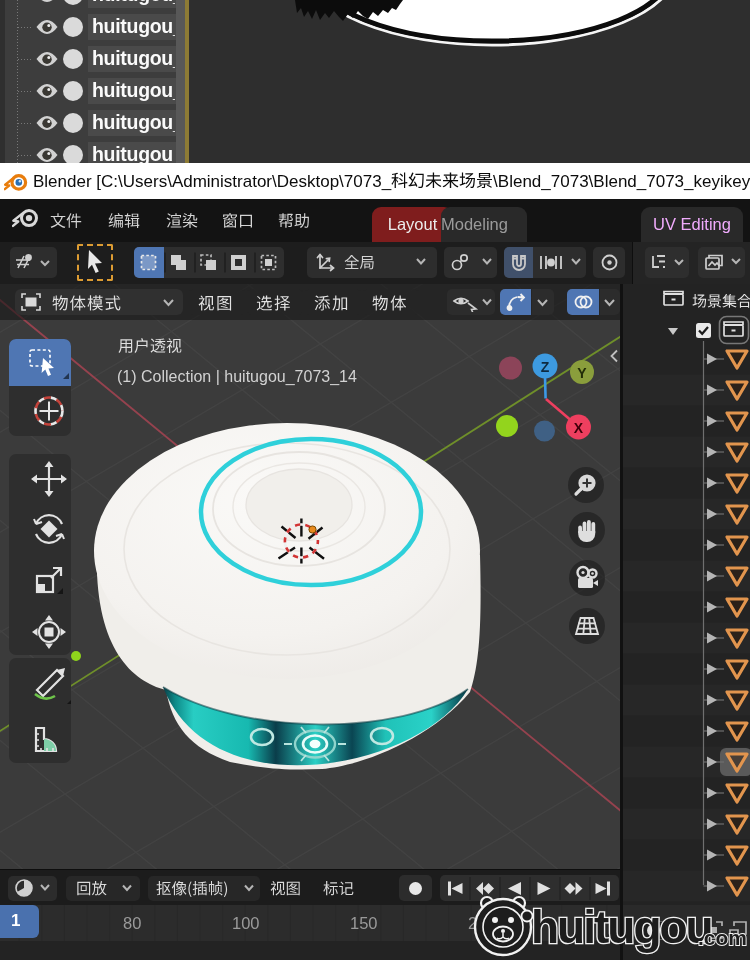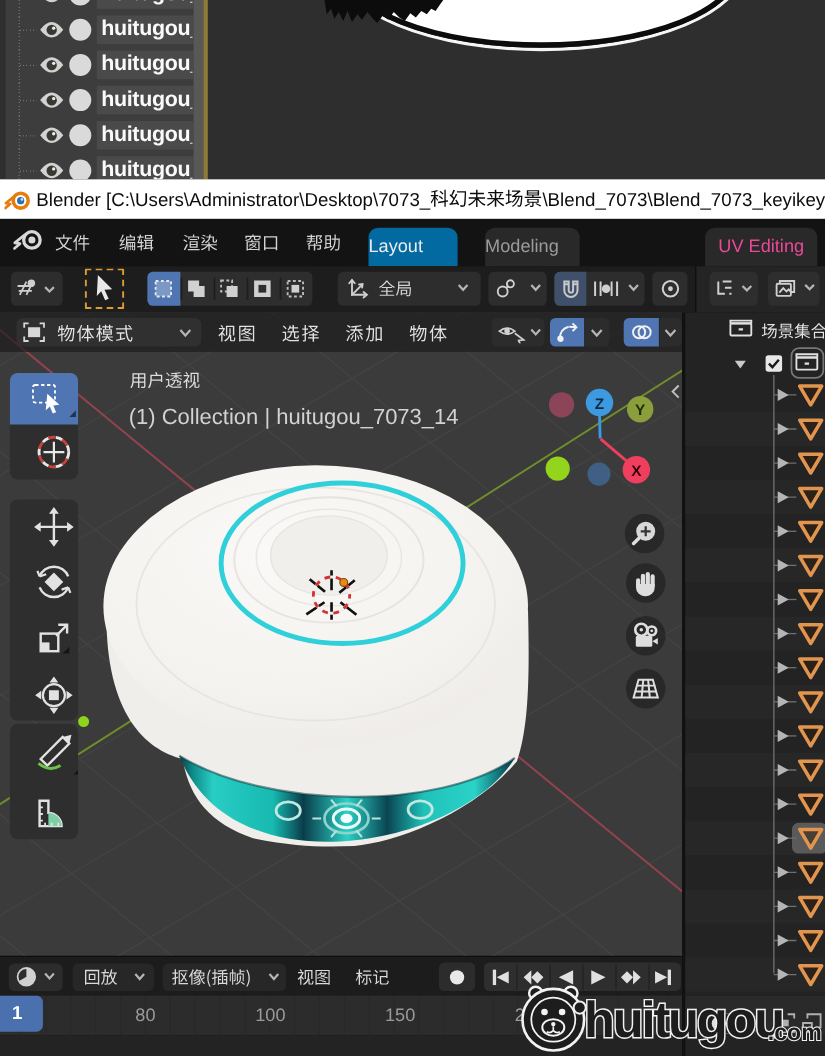--- a/index.html
+++ b/index.html
@@ -98,23 +98,23 @@
       </svg>
       <svg style="position:absolute;left:166px;top:10.4px;overflow:visible" width="32" height="24">
         <path transform="translate(0,17.6)" d="M1.4 -12.5C2.4 -12.0 3.5 -11.2 4.1 -10.6L4.8 -11.5C4.3 -12.1 3.1 -12.8 2.1 -13.3ZM0.6 -8.1C1.6 -7.6 2.8 -6.8 3.4 -6.3L4.1 -7.3C3.5 -7.8 2.3 -8.5 1.3 -9.0ZM1.1 0.3 2.1 1.0C3.0 -0.4 4.0 -2.5 4.8 -4.2L3.8 -4.9C3.0 -3.1 1.9 -0.9 1.1 0.3ZM6.6 -9.4V-8.4H13.4V-9.4ZM4.7 -0.2V0.9H15.4V-0.2ZM7.5 -3.9H12.5V-2.4H7.5ZM7.5 -6.3H12.5V-4.8H7.5ZM6.4 -7.2V-1.4H13.7V-7.2ZM9.4 -13.4V-11.7H5.1V-9.0H6.2V-10.7H13.9V-9.0H15.0V-11.7H10.6V-13.4Z M16.7 -10.2C17.6 -9.9 18.8 -9.4 19.4 -9.1L20.0 -10.0C19.3 -10.3 18.1 -10.8 17.2 -11.0ZM17.8 -12.5C18.7 -12.2 19.9 -11.7 20.5 -11.3L21.1 -12.2C20.4 -12.6 19.2 -13.1 18.3 -13.3ZM17.1 -6.1 18.0 -5.3C18.9 -6.2 19.9 -7.3 20.7 -8.3L20.0 -9.0C19.0 -8.0 17.9 -6.8 17.1 -6.1ZM23.4 -6.4V-4.6H16.9V-3.6H22.3C20.9 -2.0 18.7 -0.6 16.6 0.0C16.8 0.3 17.2 0.7 17.4 1.0C19.6 0.2 21.9 -1.4 23.4 -3.2V1.3H24.6V-3.2C26.1 -1.4 28.4 0.1 30.6 0.9C30.8 0.6 31.2 0.1 31.4 -0.1C29.2 -0.7 27.0 -2.0 25.6 -3.6H31.1V-4.6H24.6V-6.4ZM24.2 -13.4C24.2 -12.8 24.2 -12.2 24.1 -11.7H21.5V-10.6H24.0C23.5 -8.5 22.4 -7.2 20.3 -6.4C20.6 -6.2 21.0 -5.7 21.1 -5.5C23.4 -6.5 24.6 -8.1 25.2 -10.6H27.3V-7.7C27.3 -6.8 27.4 -6.5 27.7 -6.3C28.0 -6.1 28.4 -6.0 28.7 -6.0C28.9 -6.0 29.4 -6.0 29.7 -6.0C30.0 -6.0 30.3 -6.0 30.6 -6.1C30.8 -6.2 31.0 -6.4 31.1 -6.7C31.2 -7.0 31.2 -7.8 31.3 -8.5C30.9 -8.6 30.5 -8.9 30.3 -9.1C30.2 -8.3 30.2 -7.7 30.2 -7.5C30.1 -7.2 30.0 -7.1 30.0 -7.1C29.9 -7.0 29.7 -7.0 29.5 -7.0C29.4 -7.0 29.1 -7.0 28.9 -7.0C28.8 -7.0 28.7 -7.0 28.6 -7.1C28.5 -7.1 28.5 -7.3 28.5 -7.6V-11.7H25.3C25.4 -12.2 25.4 -12.8 25.5 -13.5Z" fill="#d4d4d4"></path>
       </svg>
       <svg style="position:absolute;left:222px;top:10.4px;overflow:visible" width="32" height="24">
         <path transform="translate(0,17.6)" d="M6.8 -8.8C6.7 -8.4 6.4 -7.7 6.0 -7.2H2.1V1.2H3.3V0.6H12.8V1.2H14.0V-7.2H7.3C7.6 -7.6 7.9 -8.1 8.1 -8.6ZM3.3 -0.3V-6.3H12.8V-0.3ZM4.3 -4.5 5.6 -4.0C5.1 -3.6 4.5 -3.2 3.8 -2.9C4.0 -2.8 4.3 -2.5 4.4 -2.3C5.2 -2.7 5.8 -3.1 6.4 -3.6C7.0 -3.2 7.6 -2.9 8.2 -2.6C7.1 -1.9 5.9 -1.3 4.6 -1.1C4.8 -0.9 5.1 -0.5 5.2 -0.3C6.5 -0.7 7.9 -1.3 9.0 -2.2C9.8 -1.7 10.4 -1.3 10.9 -0.9L11.5 -1.6C11.1 -1.9 10.4 -2.3 9.7 -2.7C10.4 -3.4 11.0 -4.1 11.3 -4.9L10.7 -5.3L10.6 -5.2H8.2L8.6 -5.8L7.7 -5.9C7.3 -5.5 6.9 -5.0 6.3 -4.5C5.8 -4.7 5.3 -4.9 4.9 -5.1ZM10.1 -4.5C9.8 -4.0 9.4 -3.6 8.9 -3.2C8.3 -3.5 7.7 -3.8 7.1 -4.1L7.6 -4.5ZM1.1 -12.2V-9.7H2.3V-11.2H5.5C5.1 -9.8 4.0 -8.9 0.9 -8.5C1.1 -8.3 1.4 -7.8 1.5 -7.5C5.0 -8.1 6.3 -9.2 6.8 -11.2H8.8V-9.5C8.8 -8.5 9.2 -8.2 10.5 -8.2C10.8 -8.2 12.4 -8.2 12.7 -8.2C13.6 -8.2 14.0 -8.5 14.1 -9.8H15.0V-12.2H8.6V-13.5H7.4V-12.2ZM13.8 -10.0C13.6 -10.1 13.3 -10.2 13.1 -10.3C13.1 -9.3 13.0 -9.2 12.5 -9.2C12.2 -9.2 10.9 -9.2 10.7 -9.2C10.1 -9.2 10.0 -9.2 10.0 -9.5V-11.2H13.8Z M18.0 -11.8V0.9H19.3V-0.5H28.7V0.8H30.0V-11.8ZM19.3 -1.7V-10.6H28.7V-1.7Z" fill="#d4d4d4"></path>
       </svg>
       <svg style="position:absolute;left:278px;top:10.4px;overflow:visible" width="32" height="24">
         <path transform="translate(0,17.6)" d="M4.4 -13.4V-12.2H1.1V-11.2H4.4V-10.0H1.4V-9.1H4.4V-8.7C4.4 -8.4 4.4 -8.2 4.3 -7.8H0.8V-6.9H3.8C3.3 -6.1 2.5 -5.4 1.1 -5.0C1.4 -4.8 1.8 -4.4 2.0 -4.1C3.7 -4.8 4.7 -5.9 5.2 -6.9H8.6V-7.8H5.5C5.6 -8.2 5.6 -8.4 5.6 -8.7V-9.1H8.2V-10.0H5.6V-11.2H8.5V-12.2H5.6V-13.4ZM9.3 -12.8V-4.8H10.5V-11.7H13.2C12.8 -11.0 12.3 -10.2 11.7 -9.5C13.2 -8.8 13.7 -8.0 13.7 -7.5C13.7 -7.1 13.6 -6.9 13.3 -6.8C13.1 -6.7 12.8 -6.7 12.6 -6.6C12.1 -6.6 11.6 -6.6 10.9 -6.7C11.1 -6.4 11.2 -6.0 11.3 -5.7C11.9 -5.6 12.6 -5.6 13.1 -5.7C13.4 -5.7 13.8 -5.8 14.1 -5.9C14.6 -6.2 14.9 -6.7 14.9 -7.4C14.9 -8.1 14.4 -8.9 13.0 -9.7C13.7 -10.5 14.4 -11.5 15.0 -12.3L14.2 -12.8L14.0 -12.8ZM2.4 -4.2V0.4H3.6V-3.1H7.3V1.2H8.6V-3.1H12.6V-0.9C12.6 -0.7 12.6 -0.7 12.3 -0.6C12.0 -0.6 11.1 -0.6 10.1 -0.7C10.2 -0.4 10.4 0.1 10.5 0.4C11.8 0.4 12.7 0.4 13.2 0.2C13.7 0.0 13.9 -0.3 13.9 -0.9V-4.2H8.6V-5.5H7.3V-4.2Z M26.1 -13.4C26.1 -12.2 26.1 -11.0 26.1 -9.8H23.5V-8.7H26.0C25.8 -4.8 25.0 -1.5 21.9 0.4C22.2 0.6 22.6 1.0 22.8 1.3C26.1 -0.8 27.0 -4.5 27.2 -8.7H29.7C29.6 -2.8 29.4 -0.7 29.0 -0.2C28.8 0.0 28.7 0.1 28.4 0.1C28.0 0.1 27.2 0.0 26.3 -0.0C26.5 0.3 26.6 0.8 26.7 1.1C27.5 1.2 28.4 1.2 28.9 1.2C29.4 1.1 29.7 1.0 30.0 0.5C30.5 -0.2 30.7 -2.4 30.9 -9.2C30.9 -9.4 30.9 -9.8 30.9 -9.8H27.2C27.3 -11.0 27.3 -12.2 27.3 -13.4ZM16.5 -1.5 16.8 -0.3C18.7 -0.7 21.4 -1.4 23.9 -2.0L23.8 -3.0L22.9 -2.8V-12.7H17.7V-1.7ZM18.8 -2.0V-4.7H21.8V-2.6ZM18.8 -8.1H21.8V-5.8H18.8ZM18.8 -9.2V-11.6H21.8V-9.2Z" fill="#d4d4d4"></path>
       </svg>
-      <div class="abs" style="left:335px;top:8px;width:81px;height:35px;background:#0369a1;color:#ececec;font-size:16.5px;border-radius:9px 9px 0 0;text-align:left;line-height:34px">Layout</div>
+      <div class="abs" style="left:372px;top:8px;width:81px;height:35px;background:#7f1d1d;color:#ececec;font-size:16.5px;border-radius:9px 9px 0 0;text-align:center;line-height:34px">Layout</div>
       <div class="abs" style="left:441px;top:8px;width:86px;height:35px;background:#292929;color:#9b9b9b;font-size:16.5px;border-radius:9px 9px 0 0;text-align:left;line-height:34px">Modeling</div>
-      <div class="abs" style="left:641px;top:8px;width:102px;height:35px;background:#292929;color:#ec4899;font-size:16.5px;border-radius:9px 9px 0 0;text-align:center;line-height:34px">UV Editing</div>
+      <div class="abs" style="left:641px;top:8px;width:102px;height:35px;background:#292929;color:#f0abfc;font-size:16.5px;border-radius:9px 9px 0 0;text-align:center;line-height:34px">UV Editing</div>
     </div>
     <div class="abs" style="left:0;top:242px;width:750px;height:42px;background:#1d1d1d;overflow:hidden">
       <div class="abs" style="left:633px;top:0;width:117px;height:42px;background:#242424"></div>
       <div class="abs" style="left:632px;top:0;width:1px;height:42px;background:#0e0e0e"></div>
       <div class="abs" style="left:10px;top:5px;width:47px;height:31px;background:#2d2d2d;border-radius:5px"></div>
 <svg class="abs" style="left:14px;top:9px" width="40" height="24" viewBox="0 0 40 24">
 <g stroke="#cfcfcf" stroke-width="1.6" fill="none">
 <path d="M4 17 L10 5 M10 17 L16 5 M2 9 L16 9 M3 13.5 L15 13.5"></path>
 <circle cx="14.5" cy="6.5" r="3.4" fill="#cfcfcf" stroke="none"></circle>
 </g>
@@ -305,21 +305,21 @@
 </g>
 <g fill="none" stroke-width="2.6">
 <circle cx="301.4" cy="541" r="16.5" stroke="#f0f0f0"></circle>
 <circle cx="301.4" cy="541" r="16.5" stroke="#d23434" stroke-dasharray="5.2 5.2" stroke-dashoffset="2"></circle>
 </g>
 <circle cx="312.5" cy="529.5" r="3.6" fill="#e8891c" stroke="#7a4a00" stroke-width="1"></circle>
 </svg>
       <svg style="position:absolute;left:118px;top:50.4px;overflow:visible" width="64" height="24">
         <path transform="translate(0,17.6)" d="M2.4 -12.3V-6.5C2.4 -4.3 2.3 -1.4 0.5 0.6C0.8 0.7 1.3 1.1 1.4 1.4C2.7 0.0 3.2 -1.8 3.5 -3.6H7.5V1.1H8.7V-3.6H13.0V-0.4C13.0 -0.1 12.9 0.0 12.6 0.0C12.3 0.1 11.2 0.1 10.1 0.0C10.2 0.4 10.4 0.9 10.5 1.2C12.0 1.2 12.9 1.2 13.5 1.0C14.0 0.8 14.2 0.4 14.2 -0.4V-12.3ZM3.6 -11.2H7.5V-8.6H3.6ZM13.0 -11.2V-8.6H8.7V-11.2ZM3.6 -7.5H7.5V-4.8H3.6C3.6 -5.4 3.6 -6.0 3.6 -6.5ZM13.0 -7.5V-4.8H8.7V-7.5Z M20.0 -9.8H28.3V-6.6H19.9L20.0 -7.5ZM23.1 -13.2C23.4 -12.5 23.7 -11.6 23.9 -11.0H18.7V-7.5C18.7 -5.1 18.5 -1.7 16.5 0.7C16.8 0.8 17.4 1.2 17.6 1.4C19.2 -0.5 19.7 -3.2 19.9 -5.5H28.3V-4.4H29.5V-11.0H24.4L25.2 -11.2C25.0 -11.8 24.6 -12.8 24.2 -13.5Z M32.9 -12.4C33.9 -11.6 35.0 -10.5 35.4 -9.7L36.4 -10.4C35.9 -11.2 34.8 -12.3 33.8 -13.0ZM35.9 -7.1H32.7V-6.0H34.8V-1.9C34.0 -1.2 33.2 -0.5 32.6 -0.0L33.2 1.2C34.0 0.4 34.7 -0.2 35.4 -0.9C36.4 0.3 37.9 0.9 40.0 1.0C41.8 1.0 45.2 1.0 47.0 0.9C47.1 0.6 47.2 0.0 47.4 -0.2C45.5 -0.1 41.8 -0.1 40.0 -0.1C38.1 -0.2 36.7 -0.8 35.9 -2.0ZM45.7 -13.2C43.9 -12.8 40.4 -12.5 37.5 -12.4C37.6 -12.1 37.7 -11.7 37.8 -11.5C38.9 -11.5 40.2 -11.6 41.5 -11.7V-10.5H37.0V-9.5H40.8C39.7 -8.4 38.0 -7.3 36.5 -6.8C36.7 -6.6 37.1 -6.2 37.2 -5.9C38.7 -6.6 40.4 -7.7 41.5 -9.0V-6.8H42.6V-9.0C43.7 -7.8 45.3 -6.7 46.8 -6.1C46.9 -6.4 47.3 -6.8 47.5 -7.0C46.0 -7.4 44.4 -8.4 43.3 -9.5H47.2V-10.5H42.6V-11.8C44.1 -11.9 45.5 -12.1 46.5 -12.4ZM38.3 -6.4V-5.5H40.2C39.9 -3.8 39.2 -2.5 37.0 -1.8C37.2 -1.6 37.5 -1.2 37.6 -1.0C40.1 -1.8 41.0 -3.4 41.3 -5.5H43.2C43.1 -4.9 42.9 -4.2 42.8 -3.7L43.8 -3.6L44.0 -4.1H45.5C45.4 -2.9 45.2 -2.4 45.0 -2.2C44.9 -2.1 44.8 -2.0 44.5 -2.0C44.2 -2.0 43.5 -2.1 42.7 -2.1C42.9 -1.9 43.0 -1.5 43.0 -1.2C43.8 -1.1 44.6 -1.1 45.0 -1.2C45.4 -1.2 45.7 -1.3 46.0 -1.5C46.3 -1.9 46.5 -2.7 46.7 -4.5C46.7 -4.7 46.7 -5.0 46.7 -5.0H44.2L44.4 -6.4Z M55.2 -12.7V-4.1H56.4V-11.6H61.3V-4.1H62.5V-12.7ZM50.5 -12.9C51.0 -12.2 51.7 -11.4 52.0 -10.8L52.9 -11.4C52.6 -12.0 52.0 -12.8 51.4 -13.4ZM58.2 -10.4V-7.3C58.2 -4.8 57.7 -1.7 53.7 0.4C53.9 0.6 54.3 1.0 54.4 1.3C56.8 0.0 58.1 -1.7 58.7 -3.4V-0.3C58.7 0.8 59.2 1.0 60.3 1.0H61.7C63.1 1.0 63.3 0.4 63.4 -2.1C63.1 -2.2 62.7 -2.4 62.4 -2.6C62.4 -0.3 62.3 0.1 61.7 0.1H60.4C60.0 0.1 59.9 0.0 59.9 -0.4V-4.4H59.0C59.3 -5.4 59.3 -6.4 59.3 -7.2V-10.4ZM49.0 -10.7V-9.6H52.9C52.0 -7.6 50.3 -5.6 48.6 -4.4C48.8 -4.2 49.1 -3.6 49.2 -3.3C49.8 -3.7 50.4 -4.3 51.0 -5.0V1.3H52.2V-5.6C52.7 -4.9 53.4 -4.0 53.7 -3.5L54.5 -4.5C54.2 -4.8 53.1 -6.1 52.5 -6.8C53.2 -7.8 53.9 -9.1 54.4 -10.3L53.7 -10.7L53.5 -10.7Z" fill="#dfdfdf"></path>
       </svg>
-      <div class="abs" style="left:117px;top:84px;font-size:20px;color:#d2d2d2">(1) Collection | huitugou_7073_14</div>
+      <div class="abs" style="left:117px;top:84px;font-size:16px;color:#d2d2d2">(1) Collection | huitugou_7073_14</div>
       <div class="abs" style="left:0;top:0;width:620px;height:36px;background:rgba(24,24,24,0.62)"></div>
       <div class="abs" style="left:15px;top:5px;width:168px;height:26px;background:#303030;border-radius:6px"></div>
       <svg class="abs" style="left:20px;top:8px" width="22" height="20" viewBox="0 0 22 20">
 <g stroke="#d8d8d8" stroke-width="1.6" fill="none">
 <path d="M2 6 V2 H6 M16 2 H20 V6 M20 14 V18 H16 M6 18 H2 V14"></path>
 <rect x="5.5" y="5.5" width="11" height="9" fill="#d8d8d8" stroke="none"></rect>
 </g>
       </svg>
       <svg style="position:absolute;left:52px;top:6.8px;overflow:visible" width="70" height="25">
         <path transform="translate(0,18.2)" d="M8.8 -13.9C8.3 -11.4 7.3 -9.0 5.9 -7.5C6.2 -7.3 6.6 -7.0 6.8 -6.8C7.6 -7.6 8.2 -8.7 8.7 -9.9H10.2C9.4 -7.3 7.9 -4.5 6.2 -3.1C6.5 -2.9 6.9 -2.6 7.2 -2.4C9.0 -4.0 10.5 -7.1 11.2 -9.9H12.6C11.7 -5.8 9.9 -1.7 7.2 0.3C7.6 0.5 8.0 0.8 8.3 1.0C11.0 -1.1 12.8 -5.6 13.7 -9.9H14.5C14.1 -3.3 13.8 -0.9 13.2 -0.3C13.1 -0.1 12.9 -0.0 12.6 -0.0C12.3 -0.0 11.6 -0.0 10.9 -0.1C11.1 0.2 11.2 0.8 11.2 1.1C12.0 1.2 12.7 1.2 13.1 1.1C13.6 1.1 13.9 0.9 14.3 0.5C14.9 -0.3 15.3 -2.9 15.7 -10.5C15.7 -10.6 15.7 -11.1 15.7 -11.1H9.2C9.5 -11.9 9.8 -12.8 9.9 -13.6ZM1.6 -12.9C1.4 -10.9 1.1 -8.8 0.5 -7.4C0.7 -7.3 1.2 -7.0 1.4 -6.8C1.7 -7.5 1.9 -8.4 2.1 -9.3H3.7V-5.6C2.5 -5.2 1.4 -4.9 0.6 -4.7L0.9 -3.5L3.7 -4.4V1.3H4.8V-4.7L6.9 -5.4L6.7 -6.5L4.8 -5.9V-9.3H6.5V-10.5H4.8V-13.8H3.7V-10.5H2.4C2.5 -11.2 2.6 -12.0 2.7 -12.7Z M21.6 -13.8C20.8 -11.3 19.5 -8.8 18.0 -7.2C18.2 -6.9 18.6 -6.3 18.7 -6.0C19.2 -6.6 19.7 -7.2 20.1 -7.9V1.3H21.3V-10.0C21.9 -11.1 22.4 -12.3 22.8 -13.5ZM24.4 -2.9V-1.7H27.1V1.2H28.3V-1.7H30.9V-2.9H28.3V-8.6C29.3 -5.7 30.9 -3.0 32.6 -1.4C32.8 -1.7 33.3 -2.1 33.6 -2.4C31.8 -3.8 30.1 -6.6 29.1 -9.3H33.2V-10.5H28.3V-13.8H27.1V-10.5H22.4V-9.3H26.3C25.3 -6.5 23.6 -3.7 21.8 -2.3C22.1 -2.1 22.5 -1.6 22.7 -1.3C24.4 -2.9 26.0 -5.6 27.1 -8.5V-2.9Z M42.8 -6.9H48.5V-5.7H42.8ZM42.8 -8.9H48.5V-7.8H42.8ZM47.1 -13.9V-12.5H44.5V-13.9H43.4V-12.5H40.9V-11.4H43.4V-10.2H44.5V-11.4H47.1V-10.2H48.3V-11.4H50.6V-12.5H48.3V-13.9ZM41.6 -9.9V-4.8H45.0C44.9 -4.3 44.9 -3.8 44.8 -3.4H40.6V-2.3H44.4C43.8 -1.1 42.6 -0.2 40.1 0.3C40.4 0.6 40.7 1.0 40.8 1.3C43.7 0.6 45.0 -0.6 45.7 -2.3C46.5 -0.5 48.0 0.7 50.2 1.3C50.3 1.0 50.7 0.5 50.9 0.3C49.1 -0.1 47.7 -1.0 46.9 -2.3H50.6V-3.4H46.0C46.1 -3.8 46.2 -4.3 46.2 -4.8H49.7V-9.9ZM37.9 -13.9V-10.7H35.8V-9.5H37.9V-9.5C37.4 -7.3 36.5 -4.6 35.5 -3.3C35.7 -3.0 36.0 -2.4 36.2 -2.0C36.8 -3.0 37.4 -4.5 37.9 -6.1V1.3H39.1V-7.2C39.5 -6.3 40.0 -5.3 40.2 -4.7L41.0 -5.6C40.8 -6.1 39.5 -8.2 39.1 -8.8V-9.5H40.8V-10.7H39.1V-13.9Z M64.2 -13.1C65.1 -12.5 66.1 -11.6 66.6 -11.0L67.4 -11.7C66.9 -12.3 65.9 -13.2 65.0 -13.7ZM61.8 -13.8C61.8 -12.8 61.9 -11.8 61.9 -10.8H53.4V-9.6H62.0C62.4 -3.4 63.8 1.4 66.5 1.4C67.8 1.4 68.2 0.5 68.5 -2.4C68.1 -2.5 67.6 -2.8 67.4 -3.1C67.3 -0.9 67.1 0.1 66.6 0.1C65.0 0.1 63.7 -4.0 63.3 -9.6H68.1V-10.8H63.2C63.2 -11.7 63.1 -12.8 63.1 -13.8ZM53.5 -0.4 53.9 0.8C56.0 0.4 59.0 -0.3 61.8 -1.0L61.7 -2.1L58.2 -1.4V-5.9H61.3V-7.1H54.0V-5.9H57.0V-1.1Z" fill="#e2e2e2"></path>

